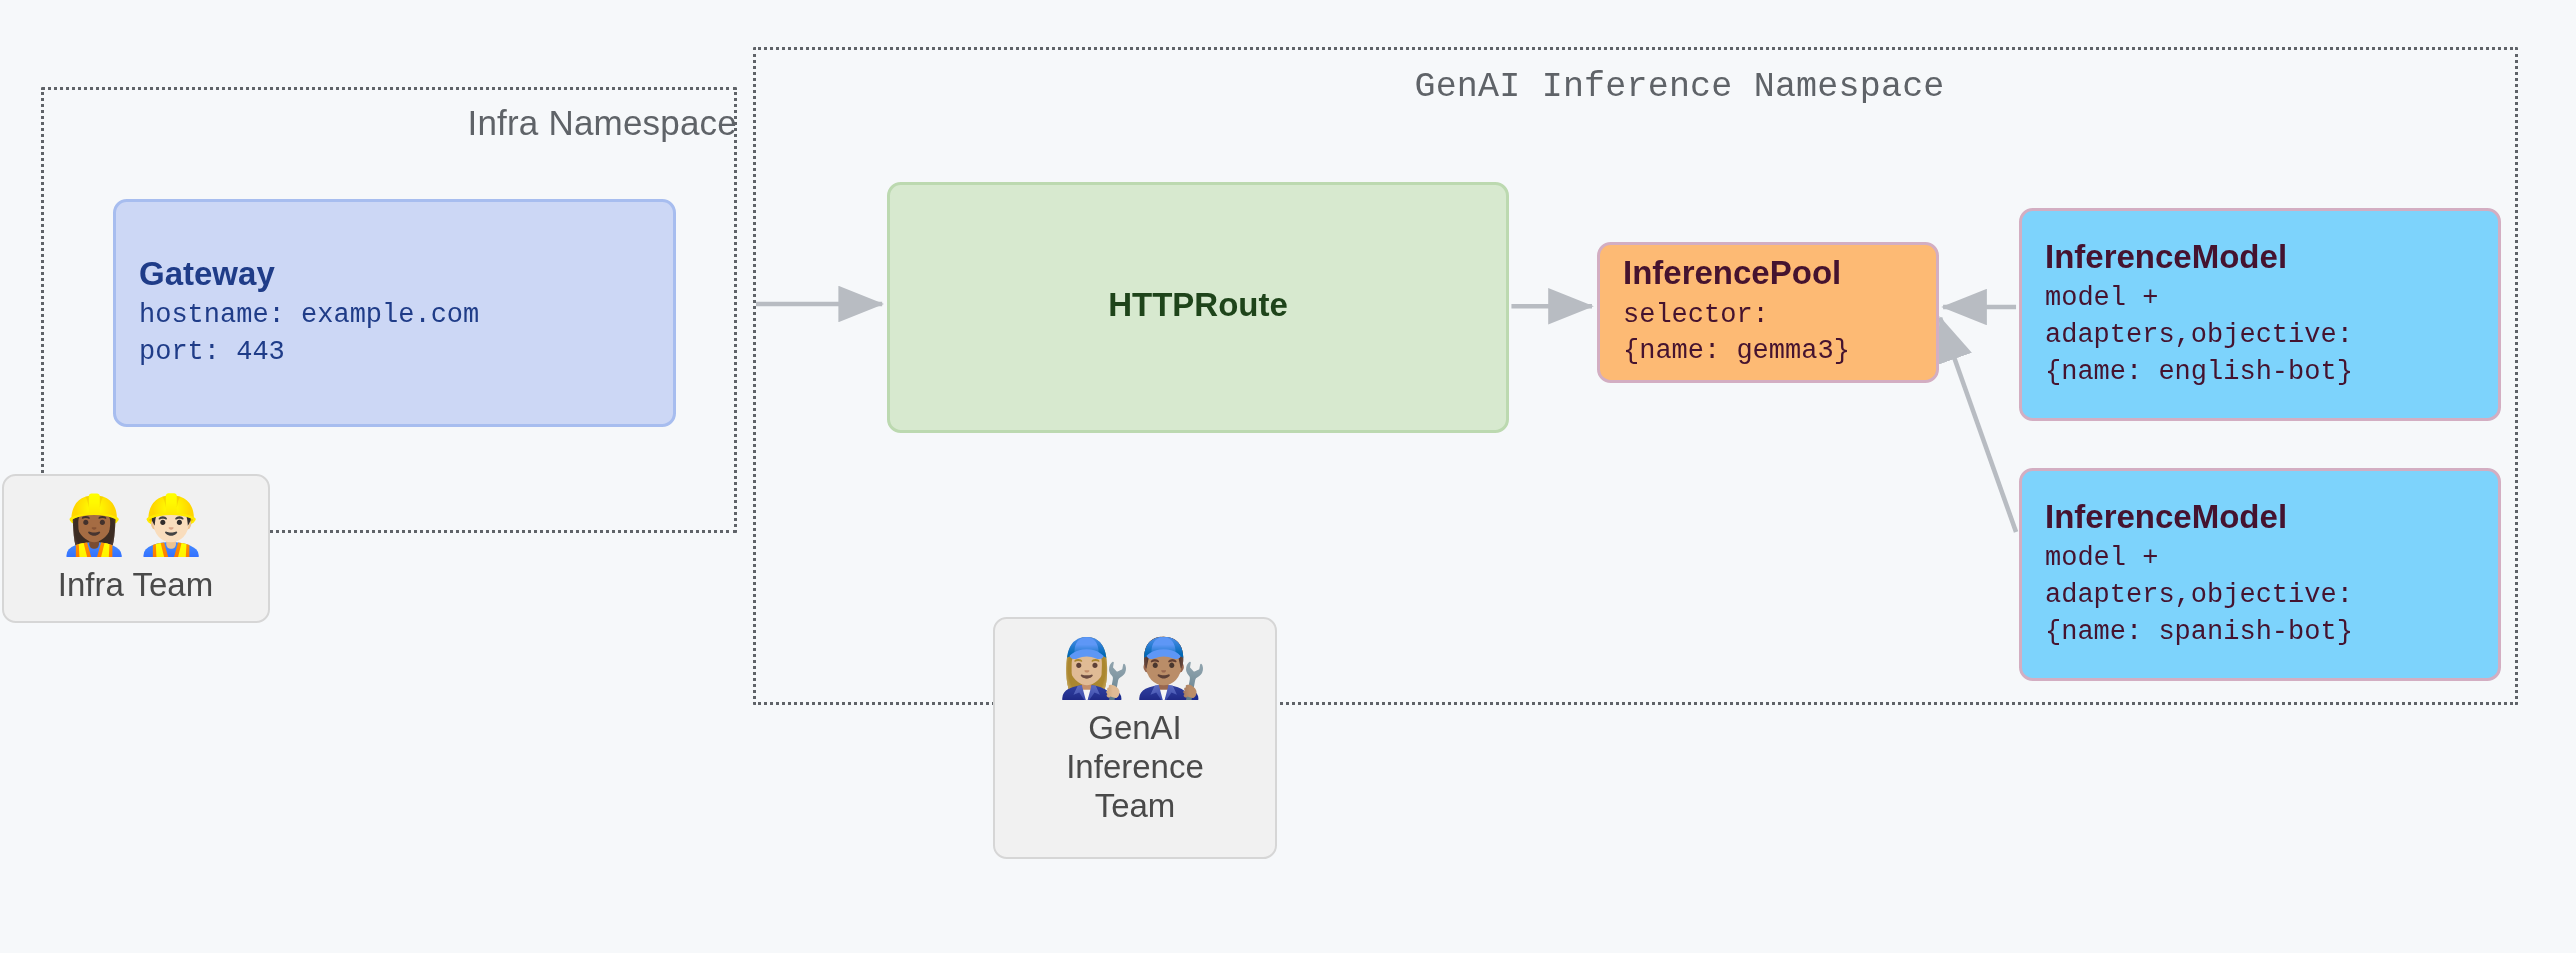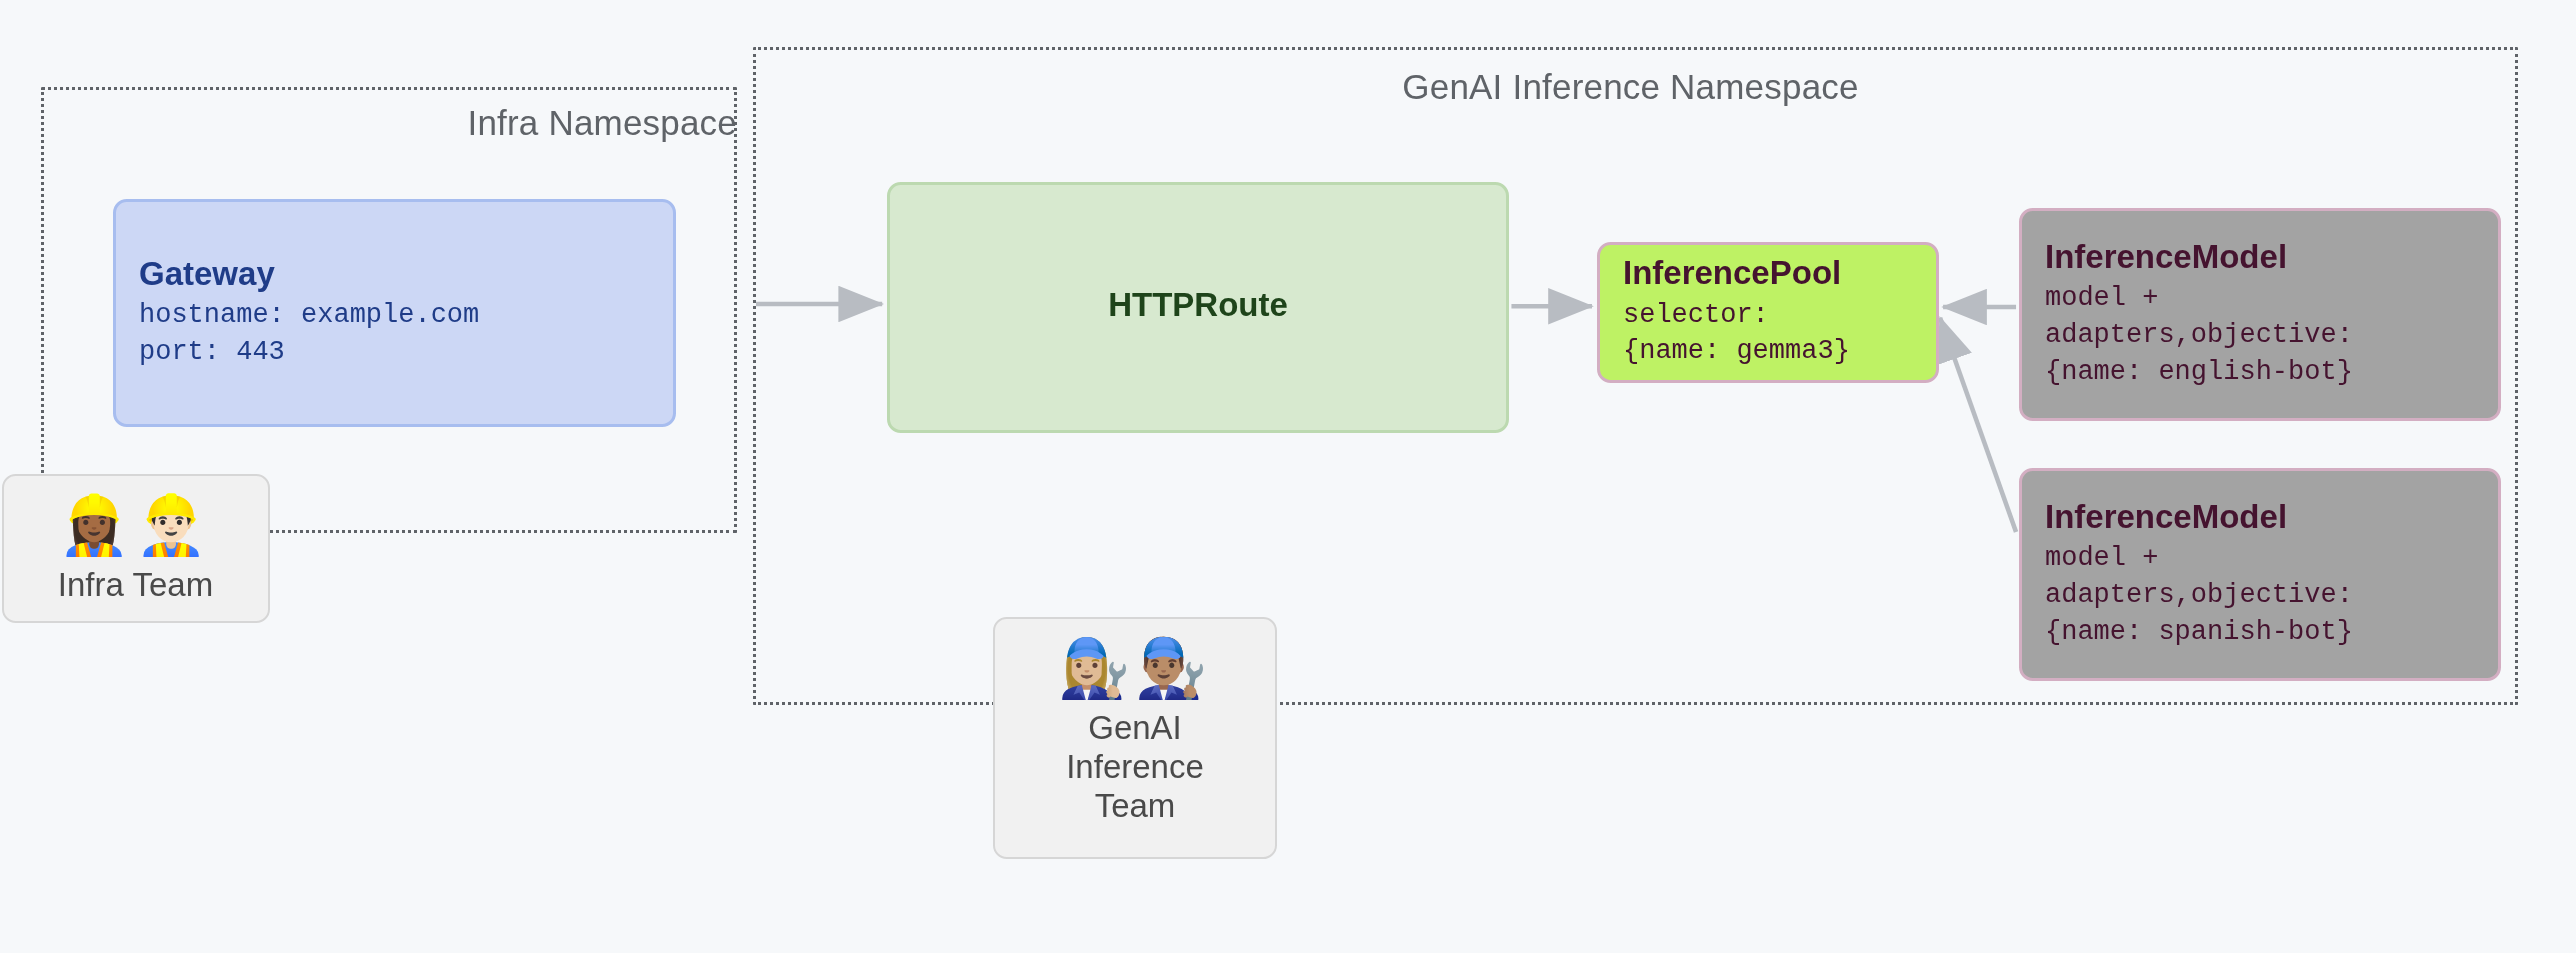--- a/index.html
+++ b/index.html
@@ -30,21 +30,21 @@
 
   .ns-title {
     position: absolute;
     color: #5f6368;
     font-size: 35px;
     font-weight: 400;
     white-space: nowrap;
     letter-spacing: 0.2px;
   }
   #ns-infra-title { left: 41px;  top: 103px; width: 696px;  text-align: right; }
-  #ns-genai-title { left: 748px; top: 67px;  width: 1765px; text-align: center; }
+  #ns-genai-title { left: 797px; top: 67px;  width: 1765px; text-align: center; font-family: Liberation Mono, monospace; }
 
   
   .card {
     position: absolute;
     box-sizing: border-box;
     border-radius: 13.7px;
     border-width: 3px;
     border-style: solid;
     padding: 16.7px 23px;
     display: flex;
@@ -73,27 +73,27 @@
   #card-gateway .title, #card-gateway .body { color: #1f3c88; }
 
   #card-httproute {
     left: 887px; top: 182px; width: 622px; height: 251px;
     background: #d7e9cf; border-color: #bcd9b0; align-items: center;
   }
   #card-httproute .title, #card-httproute .body { color: #1e441a; }
 
   #card-inferencepool {
     left: 1597px; top: 242px; width: 342px; height: 141px;
-    background: #bef264; border-color: #d3aec2;
+    background: #fdba74; border-color: #d3aec2;
   }
   #card-inferencepool .title, #card-inferencepool .body { color: #45132f; }
 
   .card-inferencemodel {
     left: 2019px; width: 482px; height: 213px;
-    background: #a3a3a3; border-color: #d3aec2;
+    background: #7dd3fc; border-color: #d3aec2;
   }
   #card-inferencemodel-1 { top: 208px; }
   #card-inferencemodel-2 { top: 468px; }
   .card-inferencemodel .title, .card-inferencemodel .body { color: #45132f; }
 
   
   .team-card {
     position: absolute;
     box-sizing: border-box;
     background: #f1f1f1;

